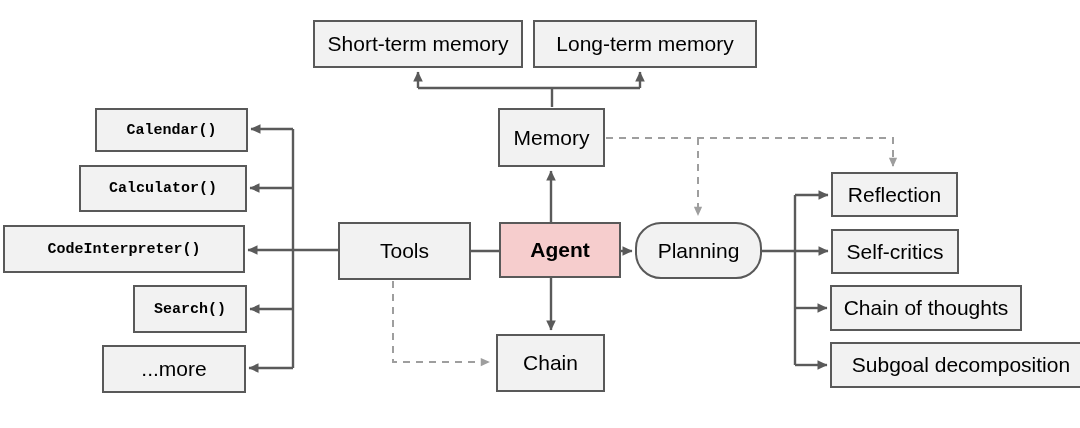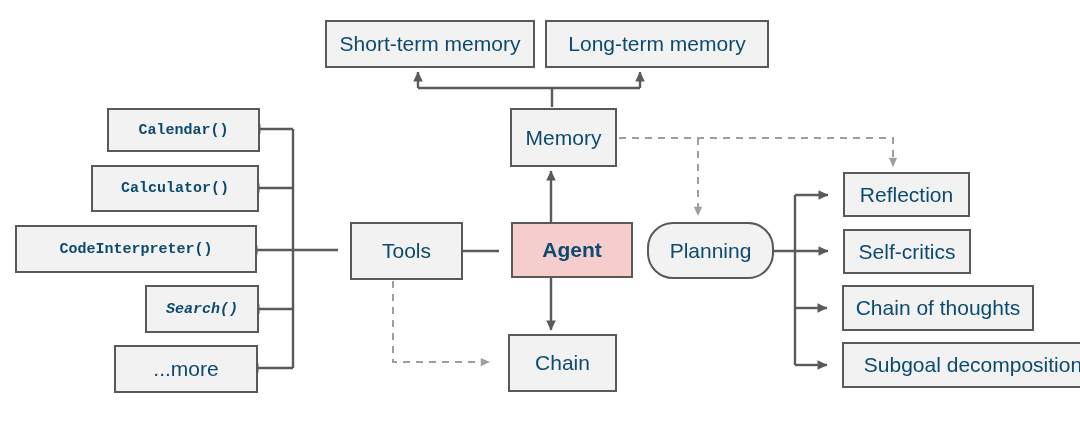--- a/index.html
+++ b/index.html
@@ -31,24 +31,23 @@
   .arrow-dashed-head { fill: var(--dashed-line, #9e9e9e); }
   .node {
     position: absolute;
     display: flex;
     align-items: center;
     justify-content: center;
     box-sizing: border-box;
     background: var(--node-fill, #f2f2f2);
     border: 2px solid var(--node-border, #595959);
     font-size: 21px;
-    color: #0c4a6e;
+    color: #000000;
     white-space: nowrap;
     text-align: center;
-    margin-left: 12px;
   }
   .node.mono {
     font-family: "Liberation Mono", "DejaVu Sans Mono", monospace;
     font-weight: 700;
     font-size: 15px;
   }
   .node.agent {
     background: var(--agent-fill, #f6cdcd);
     font-weight: 700;
   }
@@ -110,24 +109,24 @@
   </svg>
 
   <div class="node" style="left:313px; top:20px; width:210px; height:48px;">Short-term memory</div>
   <div class="node" style="left:533px; top:20px; width:224px; height:48px;">Long-term memory</div>
 
   <div class="node" style="left:498px; top:108px; width:107px; height:59px;">Memory</div>
 
   <div class="node mono" style="left:95px; top:108px; width:153px; height:44px;">Calendar()</div>
   <div class="node mono" style="left:79px; top:165px; width:168px; height:47px;">Calculator()</div>
   <div class="node mono" style="left:3px; top:225px; width:242px; height:48px;">CodeInterpreter()</div>
-  <div class="node mono" style="left:133px; top:285px; width:114px; height:48px;font-style:italic;">Search()</div>
+  <div class="node mono" style="left:133px; top:285px; width:114px; height:48px;">Search()</div>
   <div class="node" style="left:102px; top:345px; width:144px; height:48px;">...more</div>
 
-  <div class="node" style="left:338px; top:222px; width:113px; height:58px;">Tools</div>
+  <div class="node" style="left:338px; top:222px; width:133px; height:58px;">Tools</div>
   <div class="node agent" style="left:499px; top:222px; width:122px; height:56px;">Agent</div>
   <div class="node" style="left:635px; top:222px; width:127px; height:57px;border-radius:26px;">Planning</div>
 
   <div class="node" style="left:496px; top:334px; width:109px; height:58px;">Chain</div>
 
   <div class="node" style="left:831px; top:172px; width:127px; height:45px;">Reflection</div>
   <div class="node" style="left:831px; top:229px; width:128px; height:45px;">Self-critics</div>
   <div class="node" style="left:830px; top:285px; width:192px; height:46px;">Chain of thoughts</div>
   <div class="node" style="left:830px; top:342px; width:262px; height:46px;">Subgoal decomposition</div>
 

